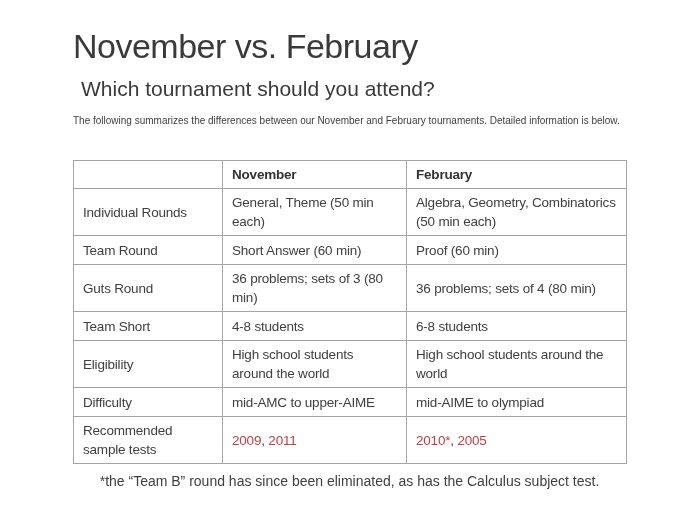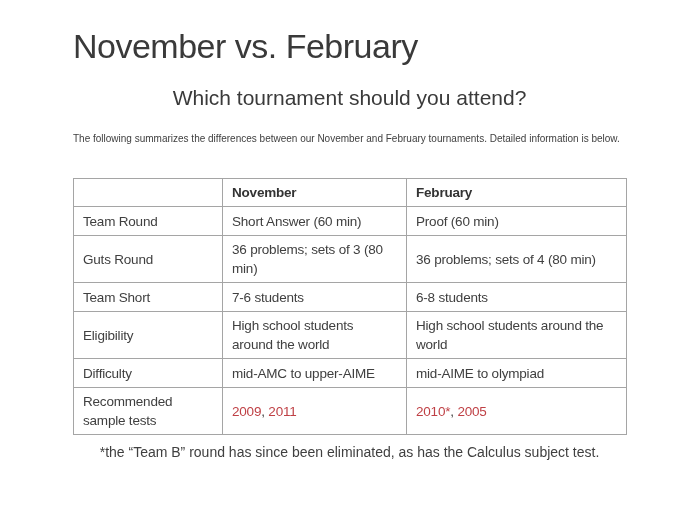--- a/index.html
+++ b/index.html
@@ -18,26 +18,25 @@
   }
   h1.page-title {
     margin: 24px 0 0 0;
     font-size: 34px;
     font-weight: 400;
     line-height: 44px;
     color: #3a3a3a;
     letter-spacing: -0.5px;
   }
   h2.page-subtitle {
-    margin: 17px;
+    margin: 8px;
     font-size: 21px;
     font-weight: 400;
     line-height: 26px;
     color: #3a3a3a;
-    text-align: center;
   }
   p.intro {
     margin: 2px 0 0 0;
     font-size: 10px;
     line-height: 22px;
     color: #404040;
   }
   table.compare {
     margin-top: 28px;
     width: 553px;
@@ -93,32 +92,37 @@
     </colgroup>
     <thead>
       <tr>
         <th></th>
         <th>November</th>
         <th>February</th>
       </tr>
     </thead>
     <tbody id="table-body">
         <tr>
+          <td>Individual Rounds</td>
+          <td><span>General, Theme (50 min each)</span></td>
+          <td><span>Algebra, Geometry, Combinatorics (50 min each)</span></td>
+        </tr>
+        <tr>
           <td>Team Round</td>
           <td><span>Short Answer (60 min)</span></td>
           <td><span>Proof (60 min)</span></td>
         </tr>
         <tr>
           <td>Guts Round</td>
           <td><span>36 problems; sets of 3 (80 min)</span></td>
           <td><span>36 problems; sets of 4 (80 min)</span></td>
         </tr>
         <tr>
           <td>Team Short</td>
-          <td><span>7-6 students</span></td>
+          <td><span>4-8 students</span></td>
           <td><span>6-8 students</span></td>
         </tr>
         <tr>
           <td>Eligibility</td>
           <td><span>High school students around the world</span></td>
           <td><span>High school students around the world</span></td>
         </tr>
         <tr>
           <td>Difficulty</td>
           <td><span>mid-AMC to upper-AIME</span></td>

